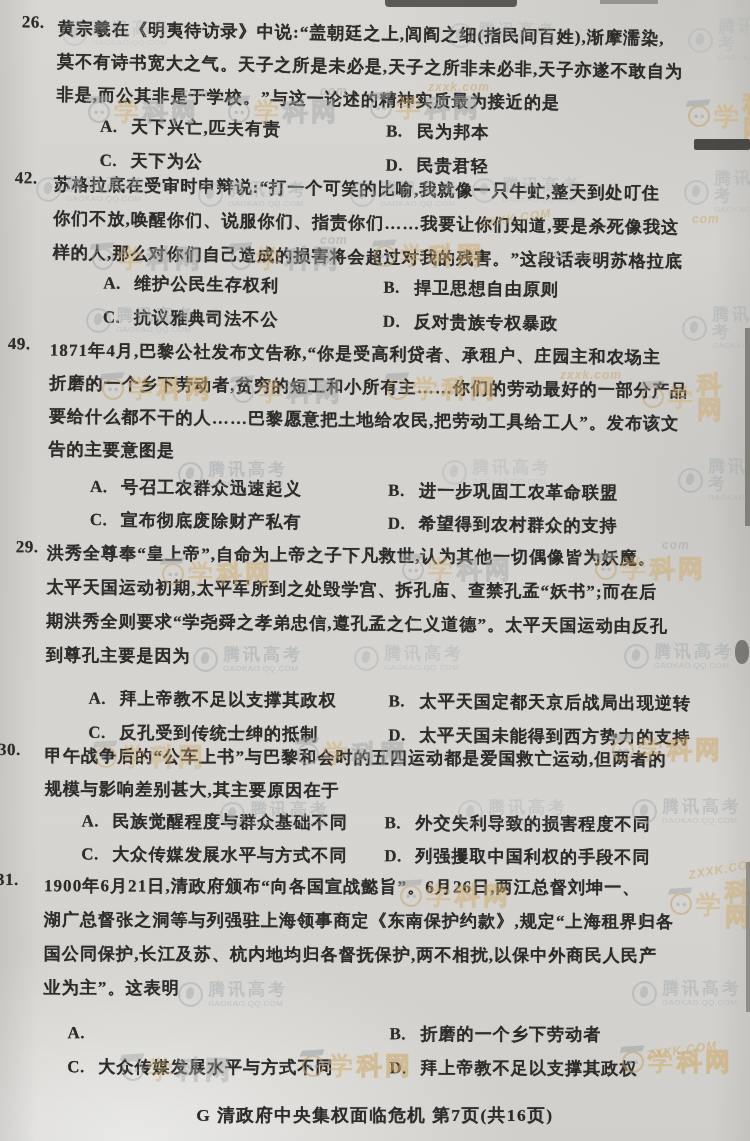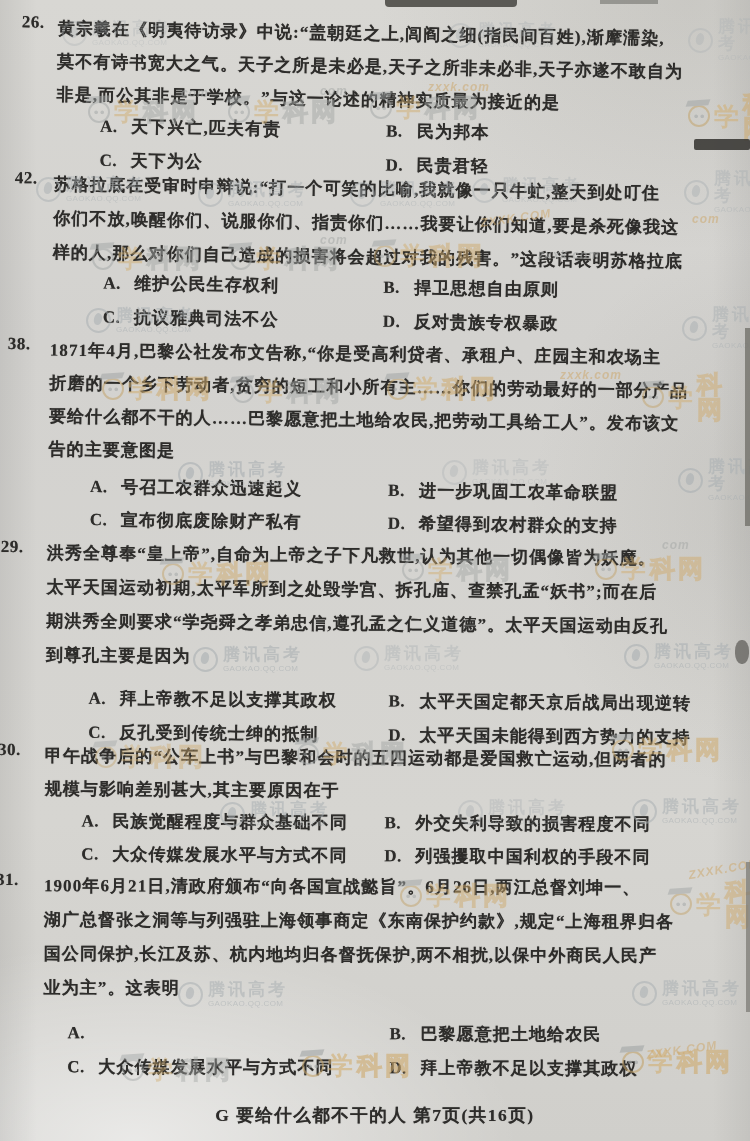--- a/index.html
+++ b/index.html
@@ -380,21 +380,21 @@
               <span>抗议雅典司法不公</span>
             </div>
             <div class="opt" style="left: 331px; top: 38px;">
               <span class="olabel">D.</span>
               <span>反对贵族专权暴政</span>
             </div>
           </div>
         </div>
       </div>
       <div class="question" style="top: 333px; transform: rotate(0.7deg); transform-origin: 0px 0px;">
-        <span class="qnum" style="left: 8px;">38.</span>
+        <span class="qnum" style="left: 8px;">49.</span>
         <div style="margin-left: 50px; line-height: 33px;">
           <div class="qline">1871年4月,巴黎公社发布文告称,“你是受高利贷者、承租户、庄园主和农场主</div>
           <div class="qline">折磨的一个乡下劳动者,贫穷的短工和小所有主……你们的劳动最好的一部分产品</div>
           <div class="qline">要给什么都不干的人……巴黎愿意把土地给农民,把劳动工具给工人”。发布该文</div>
           <div class="qline">告的主要意图是</div>
           <div class="opts" style="margin-top: 0px; height: 70px;">
             <div class="opt" style="left: 42px; top: 4px;">
               <span class="olabel">A.</span>
               <span>号召工农群众迅速起义</span>
             </div>
@@ -407,21 +407,21 @@
               <span>宣布彻底废除财产私有</span>
             </div>
             <div class="opt" style="left: 340px; top: 37px;">
               <span class="olabel">D.</span>
               <span>希望得到农村群众的支持</span>
             </div>
           </div>
         </div>
       </div>
       <div class="question" style="top: 536px; transform: rotate(0.5deg); transform-origin: 0px 0px;">
-        <span class="qnum" style="left: 1px;">29.</span>
+        <span class="qnum" style="left: 16px;">29.</span>
         <div style="margin-left: 47px; line-height: 34px;">
           <div class="qline">洪秀全尊奉“皇上帝”,自命为上帝之子下凡救世,认为其他一切偶像皆为妖魔。</div>
           <div class="qline">太平天国运动初期,太平军所到之处毁学宫、拆孔庙、查禁孔孟“妖书”;而在后</div>
           <div class="qline">期洪秀全则要求“学尧舜之孝弟忠信,遵孔孟之仁义道德”。太平天国运动由反孔</div>
           <div class="qline">到尊孔主要是因为</div>
           <div class="opts" style="margin-top: 5px; height: 72px;">
             <div class="opt" style="left: 43px; top: 4px;">
               <span class="olabel">A.</span>
               <span>拜上帝教不足以支撑其政权</span>
             </div>
@@ -471,34 +471,34 @@
           <div class="qline">1900年6月21日,清政府颁布“向各国宣战懿旨”。6月26日,两江总督刘坤一、</div>
           <div class="qline">湖广总督张之洞等与列强驻上海领事商定《东南保护约款》,规定“上海租界归各</div>
           <div class="qline">国公同保护,长江及苏、杭内地均归各督抚保护,两不相扰,以保中外商民人民产</div>
           <div class="qline">业为主”。这表明</div>
           <div class="opts" style="margin-top: 7px; height: 72px;">
             <div class="opt" style="left: 24px; top: 4px;">
               <span class="olabel">A.</span>
             </div>
             <div class="opt" style="left: 346px; top: 4px;">
               <span class="olabel">B.</span>
-              <span>巴黎愿意把土地给农民</span>
+              <span>折磨的一个乡下劳动者</span>
             </div>
             <div class="opt" style="left: 24px; top: 38px;">
               <span class="olabel">C.</span>
               <span>大众传媒发展水平与方式不同</span>
             </div>
             <div class="opt" style="left: 346px; top: 38px;">
               <span class="olabel">D.</span>
               <span>拜上帝教不足以支撑其政权</span>
             </div>
           </div>
         </div>
       </div>
     </div>
-  <div class="footer">G 要给什么都不干的人 第7页(共16页)</div>
+  <div class="footer">G 清政府中央集权面临危机 第7页(共16页)</div>
   <div class="art a1"></div>
   <div class="art a2"></div>
   <div class="art a3"></div>
   <div class="art a4"></div>
   <div class="art a5"></div>
   <div class="art a6"></div>
 </div>
 
 </body></html>

